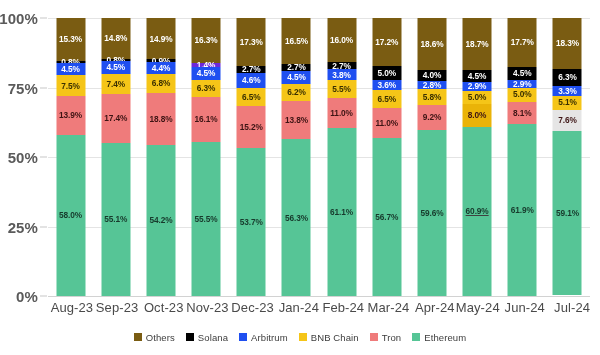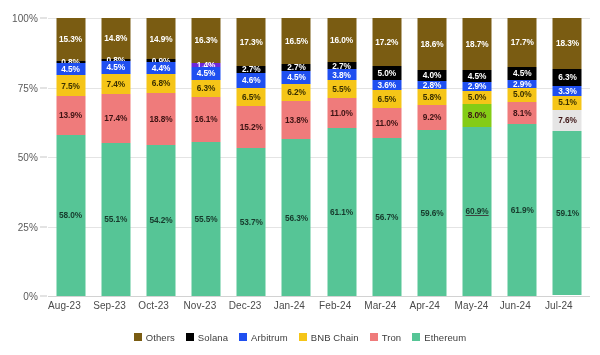--- a/index.html
+++ b/index.html
@@ -51,24 +51,25 @@
     position: absolute;
     left: 0;
     top: 18px;
     width: 48px;
     height: 278px;
   }
   .ytick {
     position: absolute;
     right: 10px;
     transform: translateY(-50%);
-    font-size: 10px;
+    font-size: 15px;
     color: #5a5a5a;
     white-space: nowrap;
     letter-spacing: 0.1px;
+    font-weight: bold;
   }
   .ytick-dash {
     position: absolute;
     right: 1px;
     width: 7px;
     height: 1px;
     background: #c8c8c8;
     transform: translateY(-50%);
   }
 
@@ -118,22 +119,22 @@
   .xaxis {
     position: absolute;
     left: 48px;
     top: 300px;
     width: 542px;
     height: 18px;
     display: flex;
   }
   .xtick {
     flex: 1 1 0;
-    text-align: left;
-    font-size: 10px;
+    text-align: right;
+    font-size: 13px;
     color: #4a4a4a;
     letter-spacing: 0.1px;
   }
 
   
   .legend {
     position: absolute;
     left: 0;
     right: 0;
     top: 328px;
@@ -392,21 +393,21 @@
             </div>
             <div class="seg" style="height: 12.51px; background: rgb(0, 0, 0);">
               <span class="seg-label" style="color: rgb(255, 255, 255);">4.5%</span>
             </div>
             <div class="seg" style="height: 8.062px; background: rgb(31, 79, 240);">
               <span class="seg-label" style="color: rgb(255, 255, 255);">2.9%</span>
             </div>
             <div class="seg" style="height: 13.9px; background: rgb(245, 197, 24);">
               <span class="seg-label" style="color: rgb(58, 48, 0);">5.0%</span>
             </div>
-            <div class="seg" style="height: 22.24px; background: #84cc16;">
+            <div class="seg" style="height: 22.24px; background: #eab308;">
               <span class="seg-label" style="color: rgb(61, 20, 20);">8.0%</span>
             </div>
             <div class="seg" style="height: 169.302px; background: rgb(86, 197, 150); text-decoration: underline;">
               <span class="seg-label" style="color: rgb(23, 58, 44);">60.9%</span>
             </div>
           </div>
         </div>
         <div class="bar-col">
           <div class="bar-stack">
             <div class="seg" style="height: 49.206px; background: rgb(122, 92, 18);">

